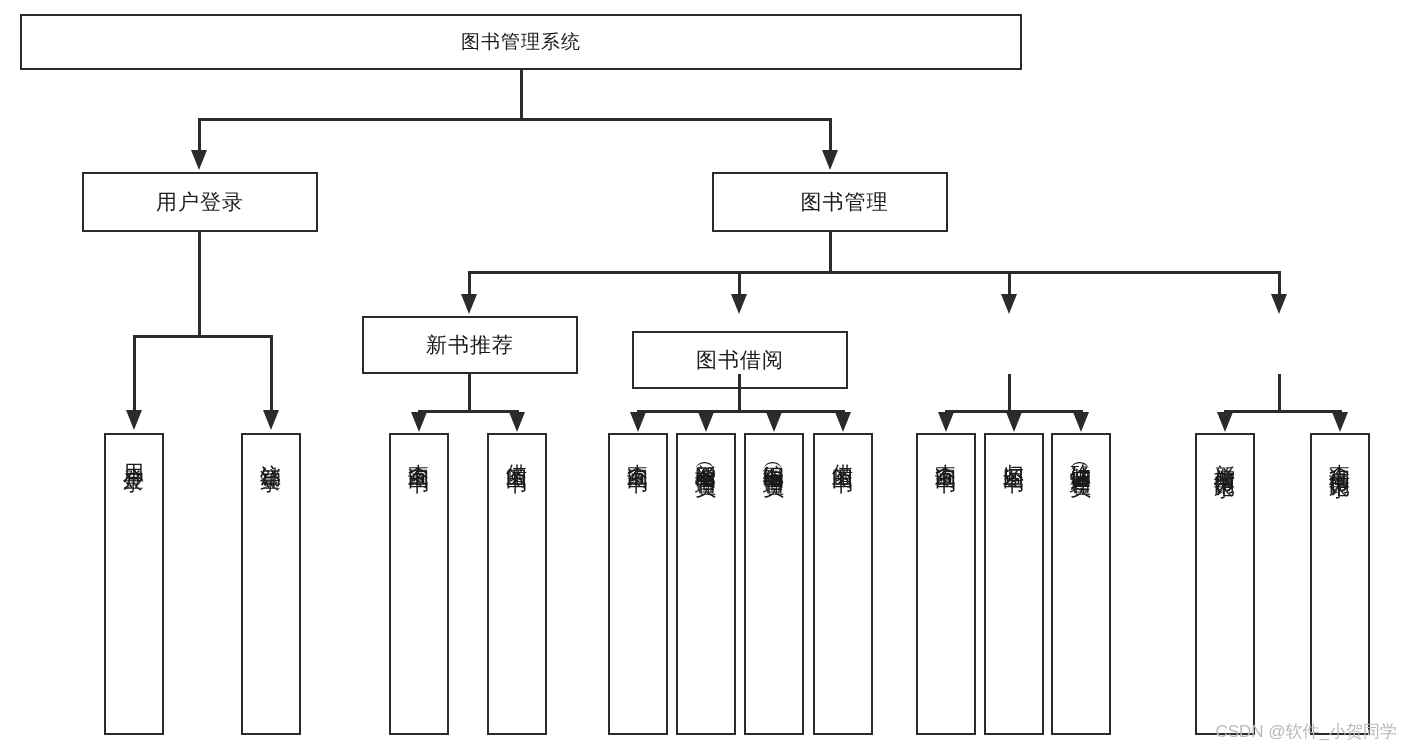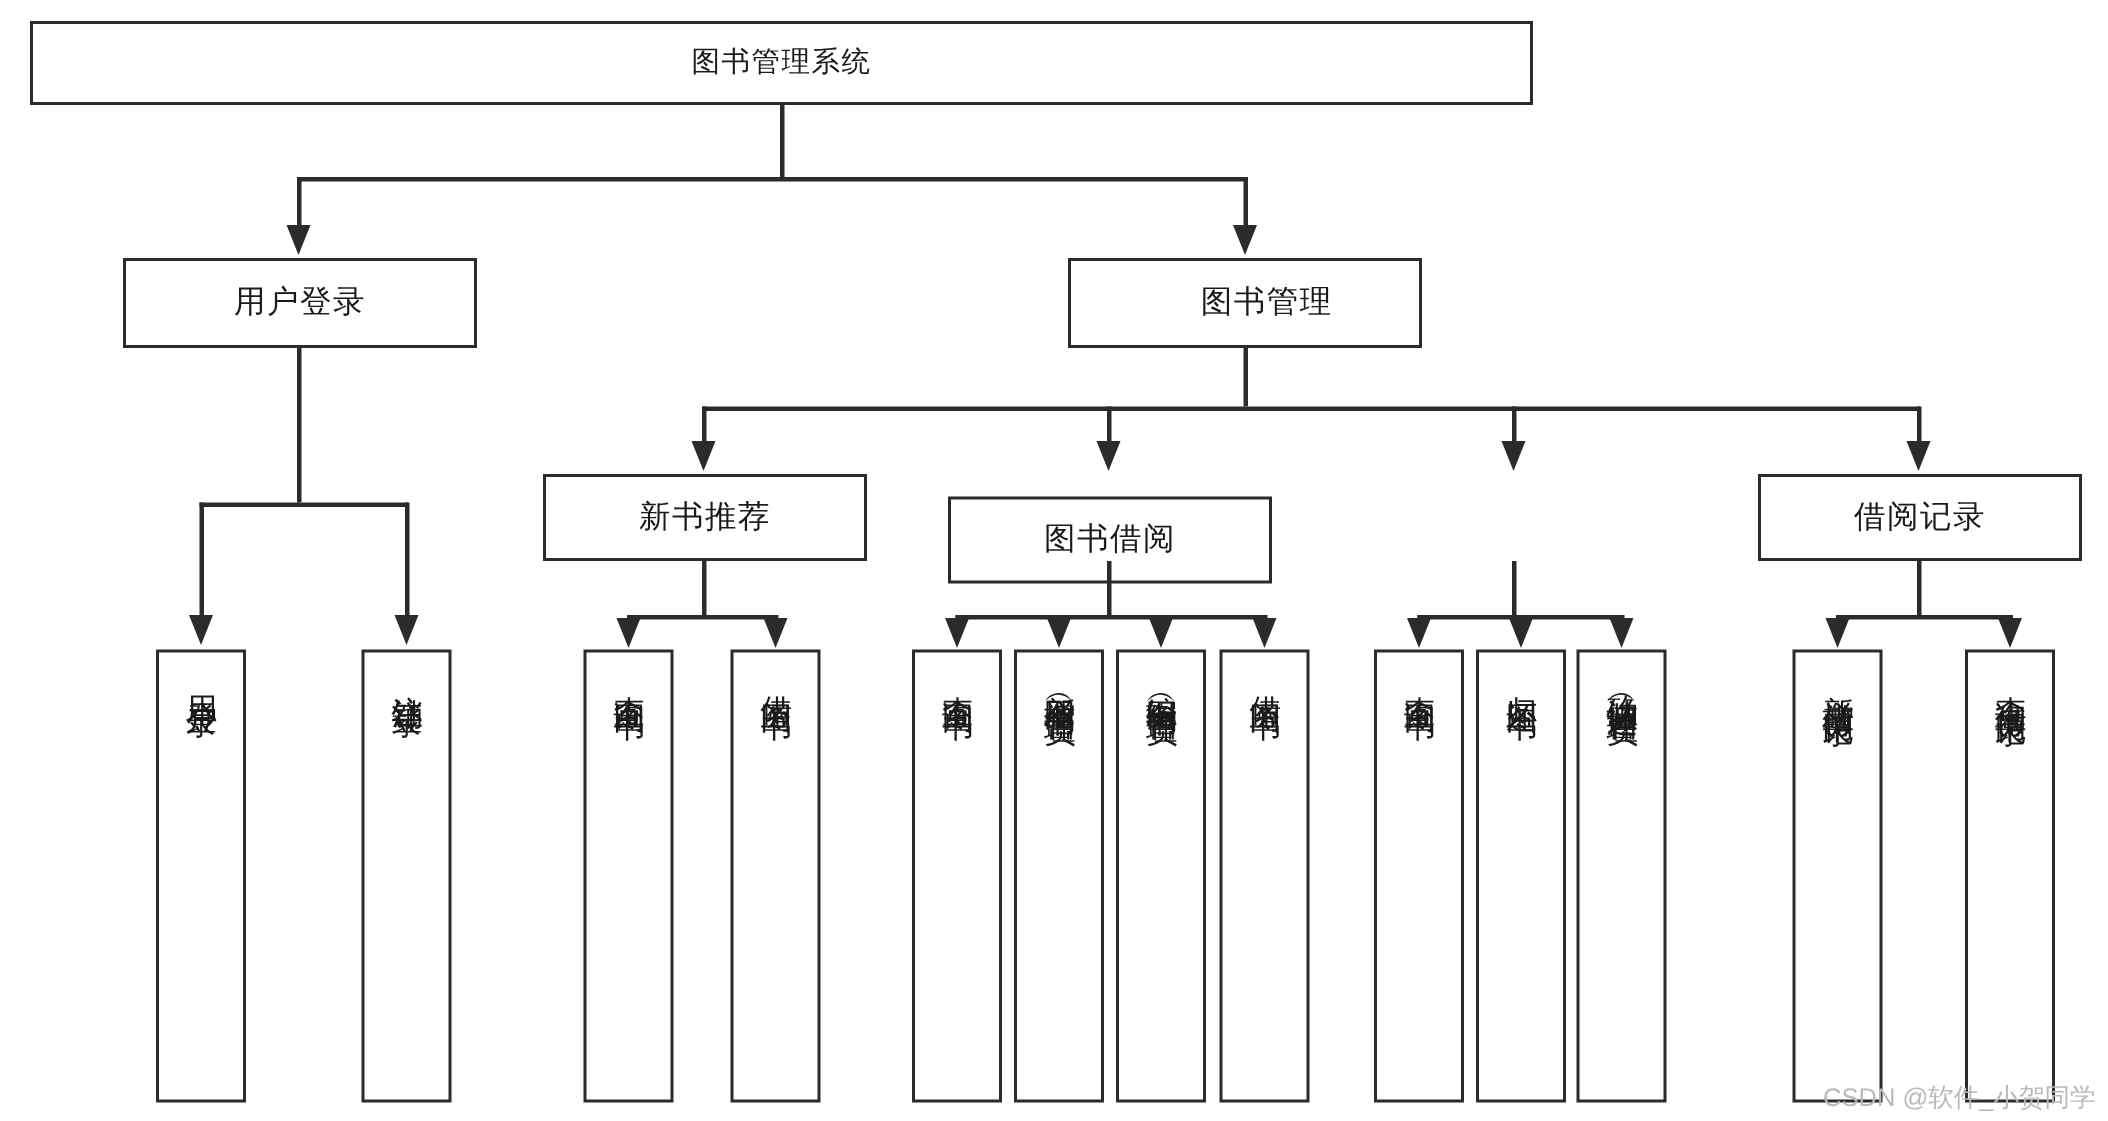--- a/index.html
+++ b/index.html
@@ -122,23 +122,20 @@
   <div class="ln v" style="left:1008px; top:271px; height:24px;"></div>
   <div class="arrow" style="left:1001px; top:294px;"></div>
   <div class="ln v" style="left:1278px; top:271px; height:24px;"></div>
   <div class="arrow" style="left:1271px; top:294px;"></div>
 
   <div class="node horiz" style="left:362px; top:316px; width:216px; height:58px;">
     <span>新书推荐</span>
   </div>
   <div class="node horiz" style="left:632px; top:316px; width:216px; height:58px;margin-top:15px;">
     <span>图书借阅</span>
-  </div>
-  <div class="node horiz" style="left:1172px; top:316px; width:216px; height:58px;">
-    <span>借阅记录</span>
   </div>
 
   <div class="ln v" style="left:468px; top:374px; height:36px;"></div>
   <div class="ln h" style="left:418px; top:410px; width:100px; height:2.5px;"></div>
   <div class="ln v" style="left:418px; top:410px; height:6px;"></div>
   <div class="arrow" style="left:411px; top:412px;"></div>
   <div class="ln v" style="left:516px; top:410px; height:6px;"></div>
   <div class="arrow" style="left:509px; top:412px;"></div>
 
   <div class="ln v" style="left:738px; top:374px; height:36px;"></div>

